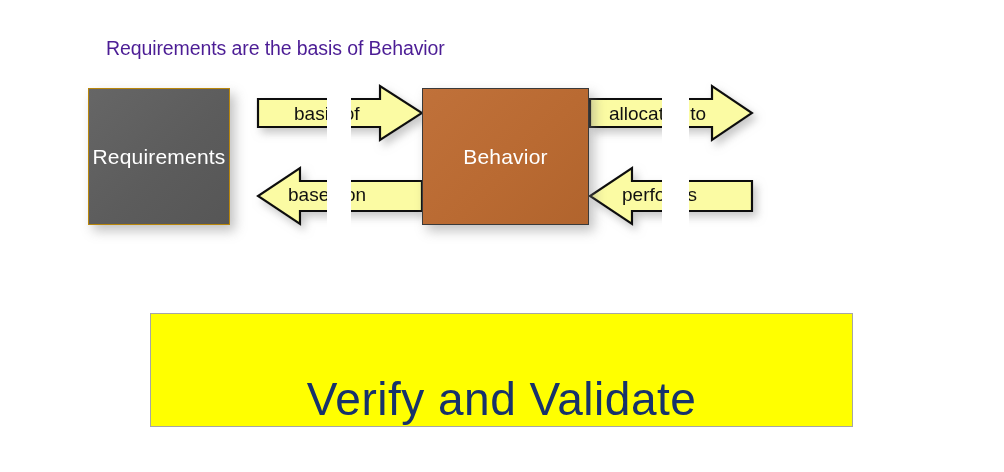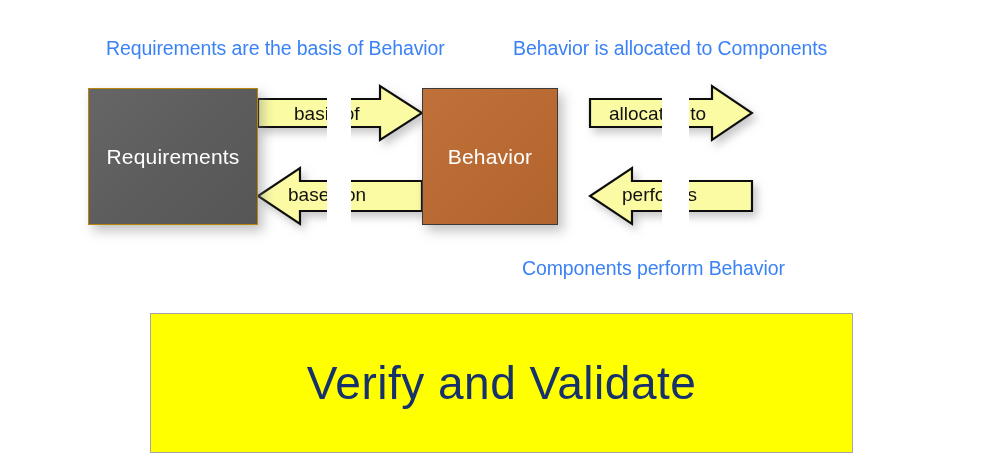--- a/index.html
+++ b/index.html
@@ -20,54 +20,54 @@
     position: absolute;
     left: 0; top: 0;
     width: 1004px;
     height: 472px;
   }
 
   
   .caption {
     position: absolute;
     font-size: 19.5px;
-    color: #3b82f6;
+    color: #4c1d95;
     white-space: nowrap;
     letter-spacing: -0.1px;
     font-weight: 400;
   }
   #cap-top-left   { left: 106px; top: 37px;  }
   #cap-top-right  { left: 513px; top: 37px;  }
   #cap-bot-left   { left: 117px; top: 257px; }
   #cap-bot-right  { left: 522px; top: 257px; }
 
   
   .node {
     position: absolute;
     top: 88px;
-    width: 170px;
+    width: 142px;
     height: 137px;
     box-sizing: border-box;
     display: flex;
     align-items: center;
     justify-content: center;
     color: #ffffff;
     font-size: 21px;
     letter-spacing: 0.2px;
     z-index: 4;
   }
   #node-requirements {
     left: 88px;
     background: linear-gradient(135deg, #666666 0%, #5c5c5c 55%, #565656 100%);
     border: 1.5px solid #b8860b;
     box-shadow: 5px 6px 11px rgba(120,120,120,0.45);
   }
   #node-behavior {
     left: 422px;
-    width: 136px;
+    width: 167px;
     background: linear-gradient(135deg, #c0713a 0%, #b96a32 55%, #b1642d 100%);
     border: 1.5px solid #3a3a3a;
     box-shadow: 5px 6px 11px rgba(120,120,120,0.45);
   }
   #node-components {
     left: 752px;
     background: linear-gradient(135deg, #7cacd6 0%, #6b9bc9 55%, #6291c2 100%);
     border: 1.5px solid #2b2b2b;
     box-shadow: 5px 6px 11px rgba(120,120,120,0.45);
   }
@@ -103,26 +103,26 @@
   }
   #occluder-left  { left: 327px; top: 78px;  width: 24px; height: 160px; }
   #occluder-right { left: 662px; top: 78px;  width: 27px; height: 160px; }
 
   
   #banner {
     position: absolute;
     left: 150px;
     top: 313px;
     width: 703px;
-    height: 140px;
+    height: 114px;
     box-sizing: border-box;
     background: #ffff00;
     border: 1.5px solid #a6a6a6;
     display: flex;
-    align-items: center;
+    align-items: flex-end;
     justify-content: center;
     z-index: 7;
   }
   #banner-text {
     font-size: 46px;
     color: #17326b;
     letter-spacing: 0.5px;
     font-weight: 400;
   }
 </style>
@@ -156,20 +156,18 @@
   <div class="occluder" id="occluder-right"></div>
 
   <div class="node" id="node-requirements">
     <span>Requirements</span>
   </div>
   <div class="node" id="node-behavior">
     <span>Behavior</span>
   </div>
 
   <div class="caption" id="cap-top-left">Requirements are the basis of Behavior</div>
-  <div class="caption" id="cap-top-right">Behavior is allocated to Components</div>
-  <div class="caption" id="cap-bot-right">Components perform Behavior</div>
 
   <div id="banner">
     <span id="banner-text">Verify and Validate</span>
   </div>
 
 </div>
 
 </body></html>

